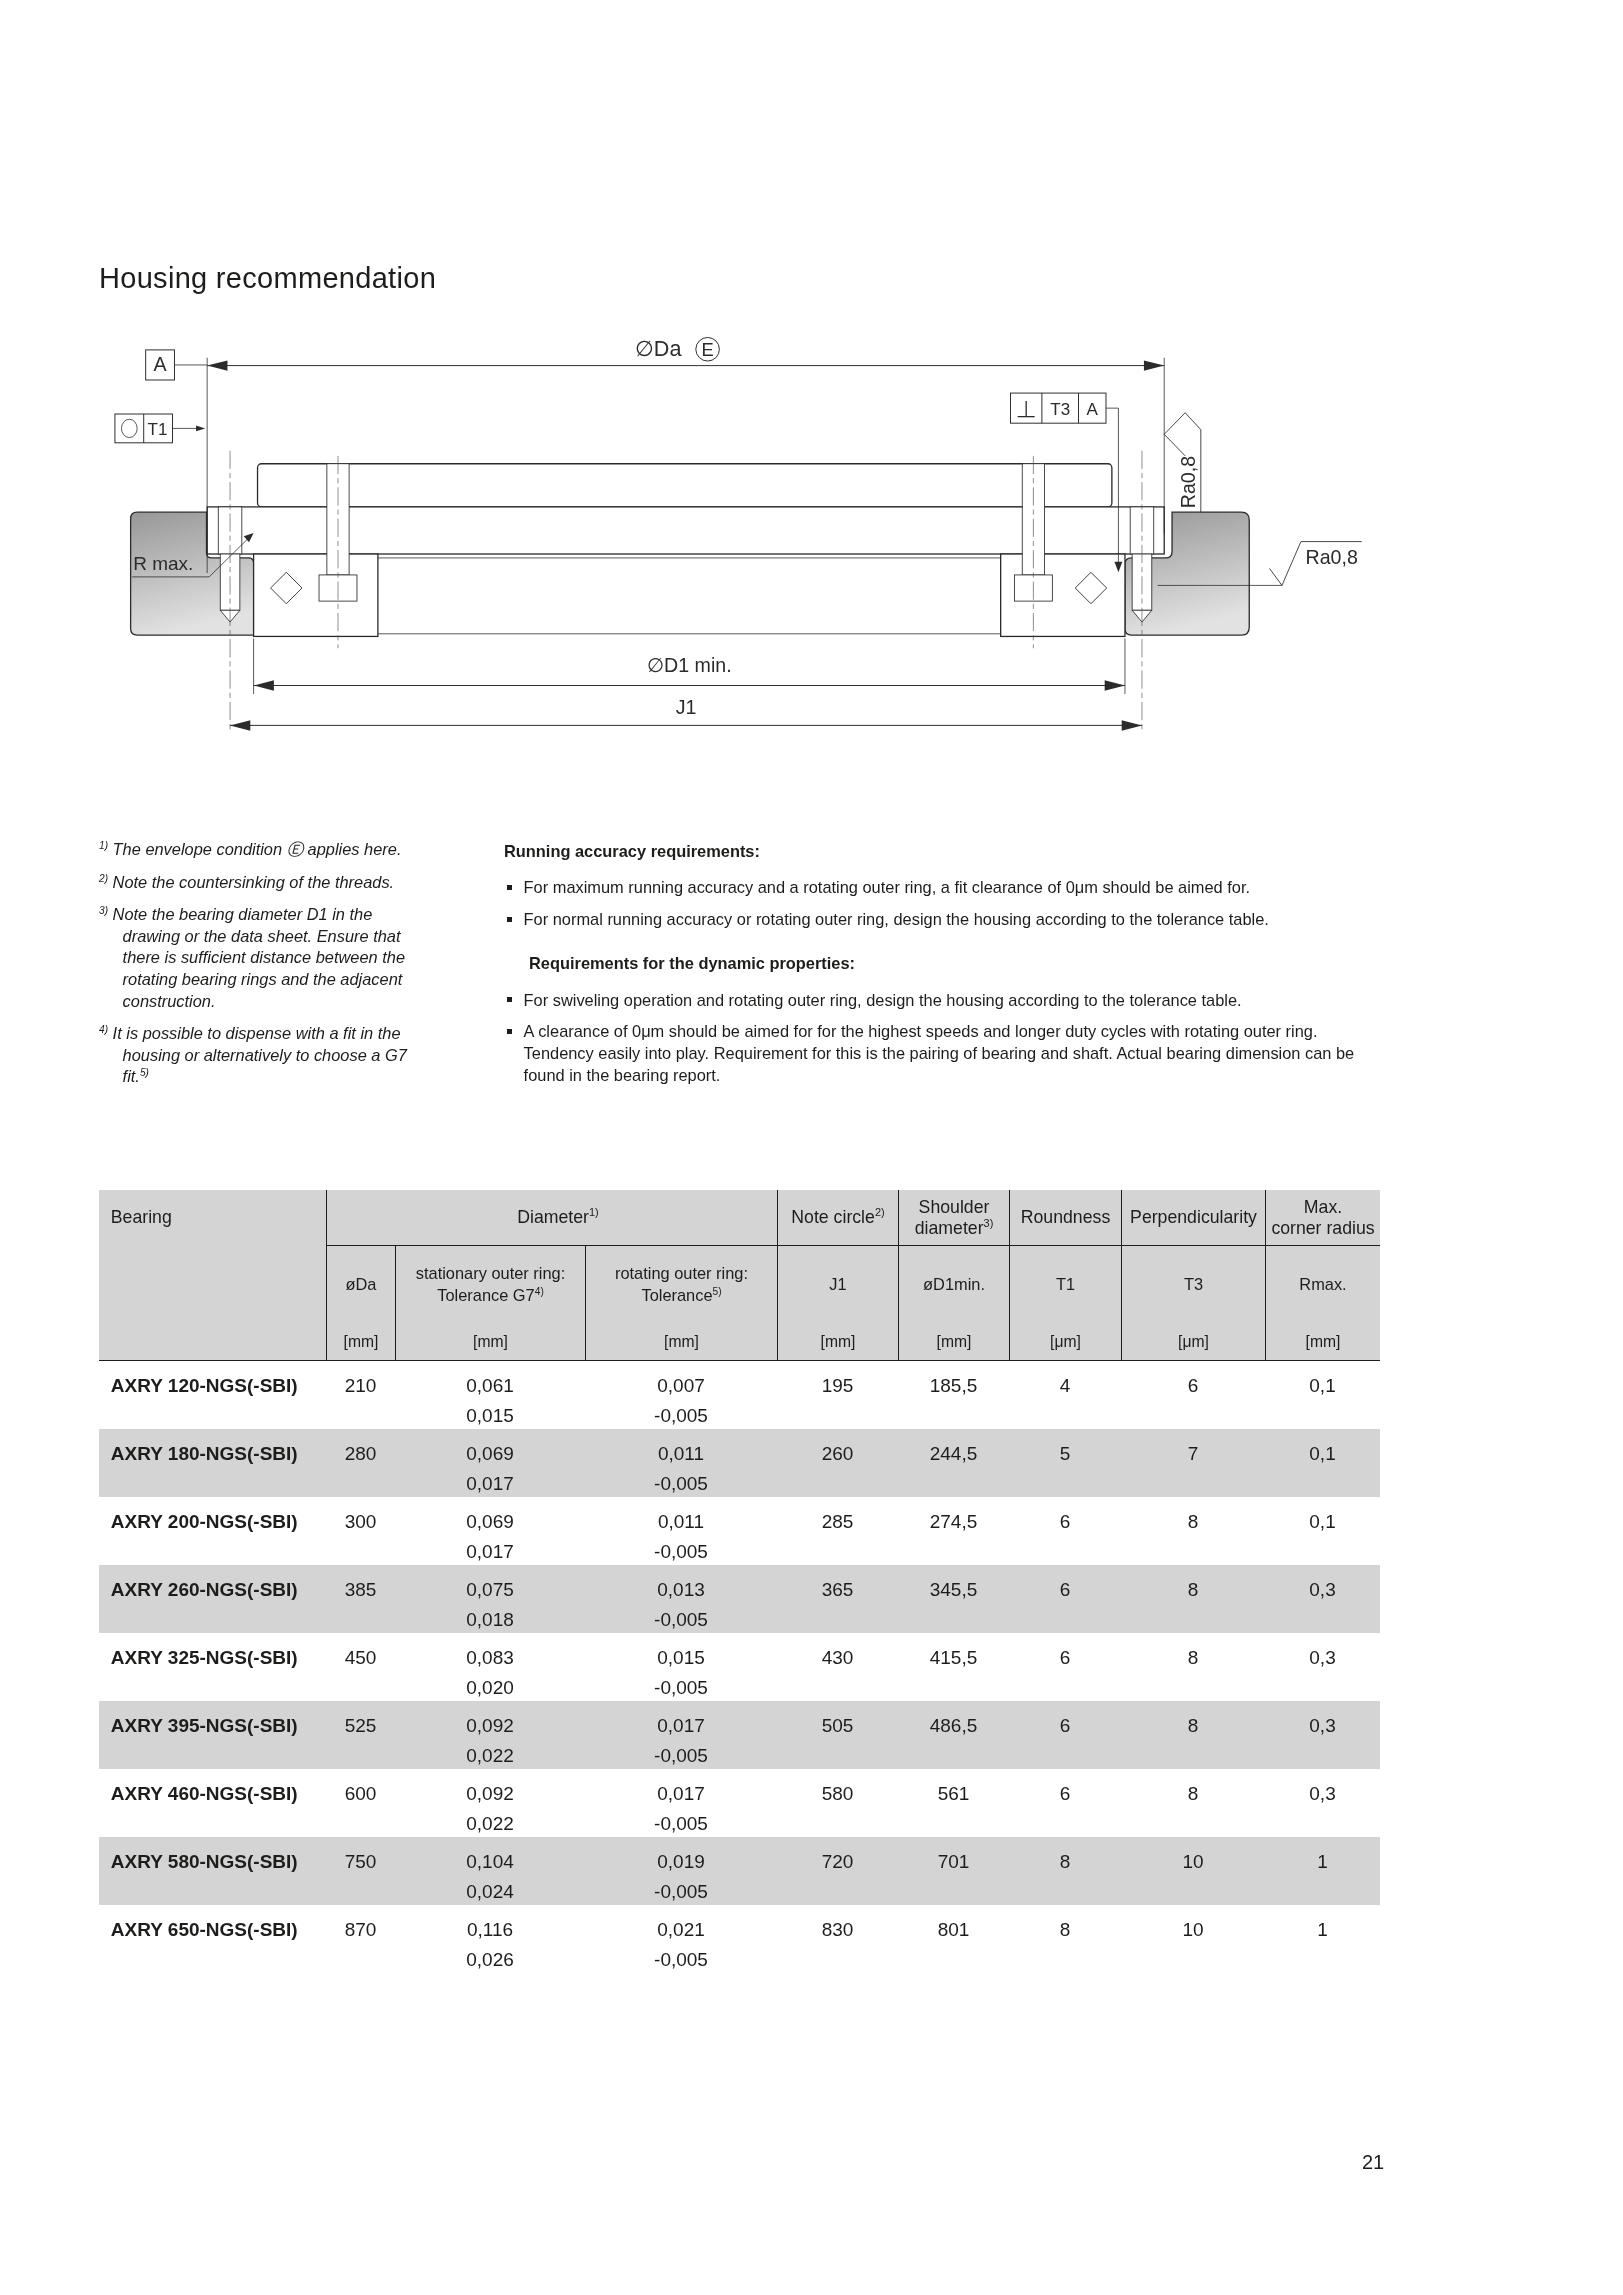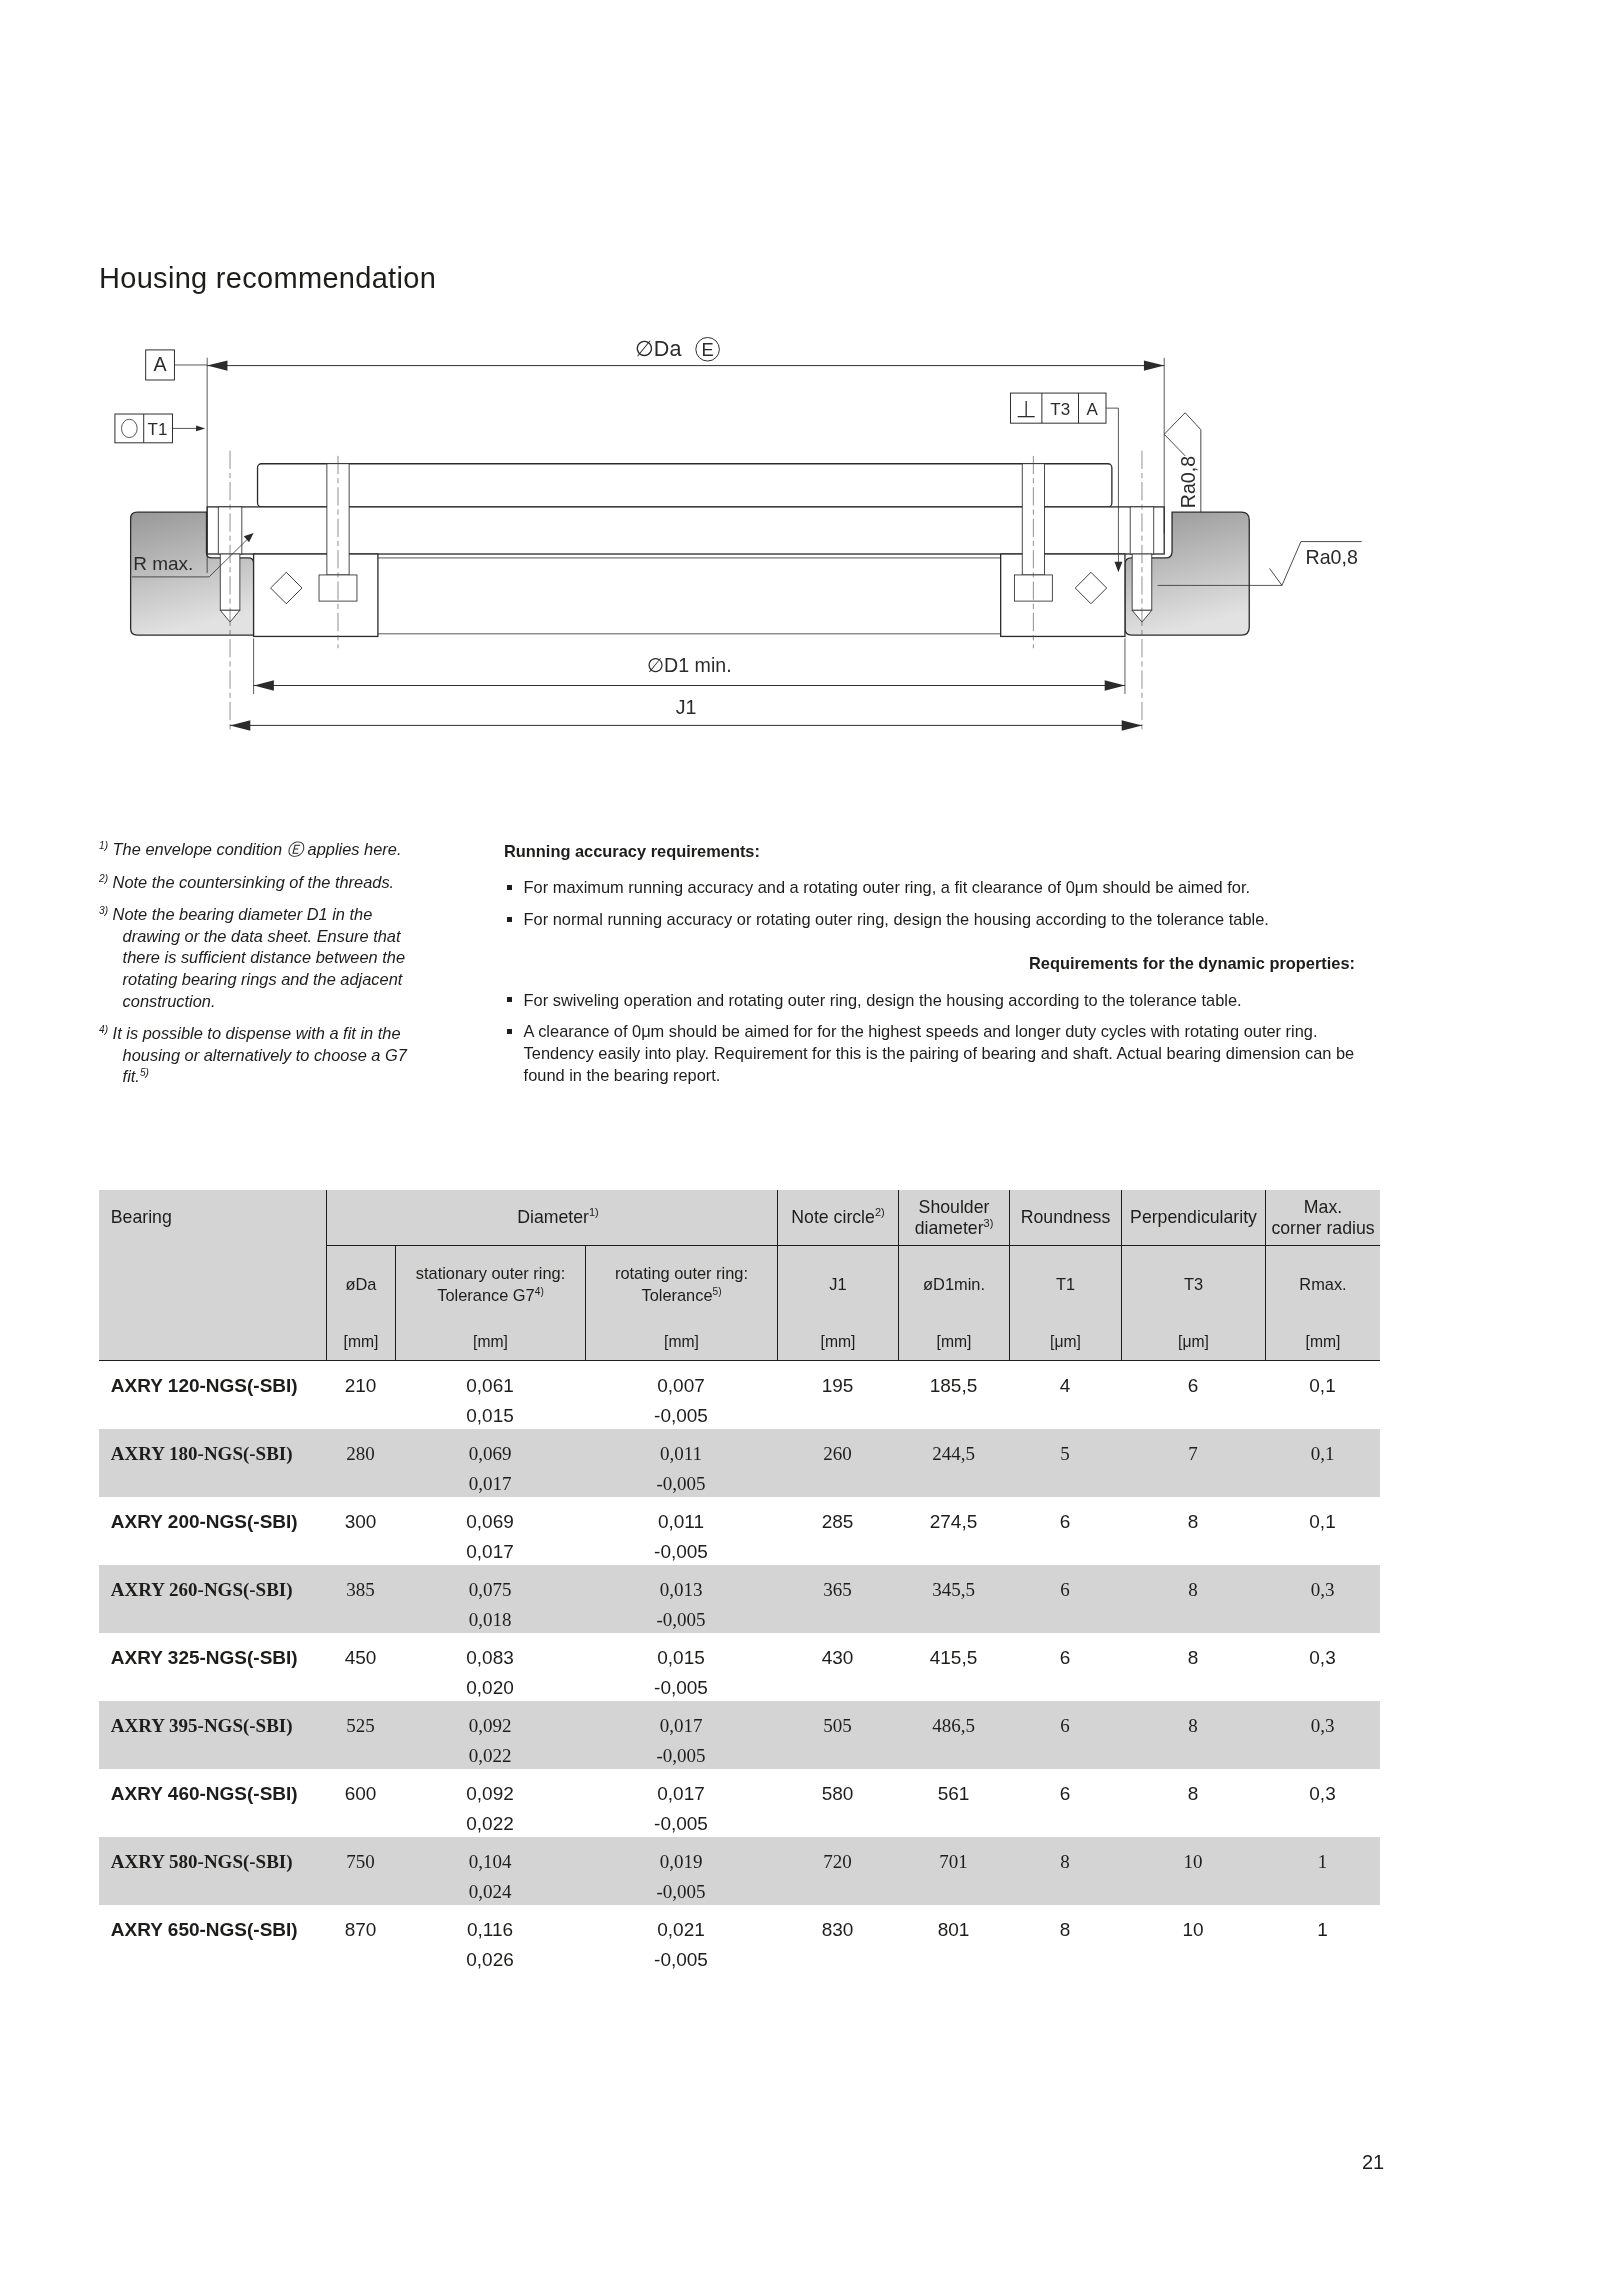--- a/index.html
+++ b/index.html
@@ -14,42 +14,42 @@
   .drawing text { font-family:"Liberation Sans", sans-serif; fill:#2b2b2b; }
 
   
   .footnotes { position:absolute; left:99px; top:839px; width:335px; font-size:16.4px; line-height:21.6px;font-style:italic; }
   .footnotes p { margin:0 0 11px 0; padding-left:23.6px; text-indent:-23.6px; }
   sup { font-size:62%; line-height:0; vertical-align:super; }
 
   
   .reqs { position:absolute; left:504px; top:840px; width:851px; font-size:16.4px; line-height:22px; }
   .reqs .hd { font-weight:700; margin:0 0 14.4px 0; }
-  .reqs .hd.indent { margin-left:5px; margin-top:22px;text-align:right; }
+  .reqs .hd.indent { margin-left:25px; margin-top:22px; }
   .bullet { position:relative; padding-left:19.6px; margin-bottom:9.8px; }
   .bullet::before { content:""; position:absolute; left:3.3px; top:8.5px; width:5.2px; height:5.2px; background:#1d1d1b; }
 
   
   .table { position:absolute; left:99px; top:1190px; width:1281px; }
   .thead {
     display:grid; grid-template-columns:227px 69px 190px 192px 121px 111px 112px 144px 115px;
     grid-template-rows:56px 76px 38px; background:#d4d4d4; border-bottom:1.3px solid #1d1d1b;
   }
   .h { border-left:1.3px solid #1d1d1b; display:flex; flex-direction:column; align-items:center;
        justify-content:center; text-align:center; font-size:17.7px; line-height:21px; }
   .h.r1 { grid-row:1; border-bottom:1.3px solid #1d1d1b; }
   .h.r2 { grid-row:2; font-size:16.4px; line-height:22px; }
   .h.r3 { grid-row:3; font-size:15.7px; }
   .h.bearing { grid-column:1; grid-row:1/4; border-left:none; border-bottom:none;
        align-items:flex-start; justify-content:flex-start; padding:17px 0 0 11.8px; }
   .c2{grid-column:2}.c3{grid-column:3}.c4{grid-column:4}.c5{grid-column:5}
   .c6{grid-column:6}.c7{grid-column:7}.c8{grid-column:8}.c9{grid-column:9}
   .span-diam { grid-column:2/5;padding-left:12px; }
   .tr { display:grid; grid-template-columns:227px 69px 190px 192px 121px 111px 112px 144px 115px; height:68px; }
-  .tr.alt { background:#d4d4d4;font-family:Liberation Serif, serif; }
+  .tr.alt { background:#d4d4d4; }
   .td { font-size:19px; line-height:22px; padding-top:14.4px; text-align:center; }
   .td.name { text-align:left; padding-left:11.8px; font-weight:700; }
   .td.tol div + div { margin-top:7.9px; }
 
   .pageno { position:absolute; left:1362px; top:2151px; font-size:20px; }
 </style>
 </head>
 <body>
 
 <div class="page">

